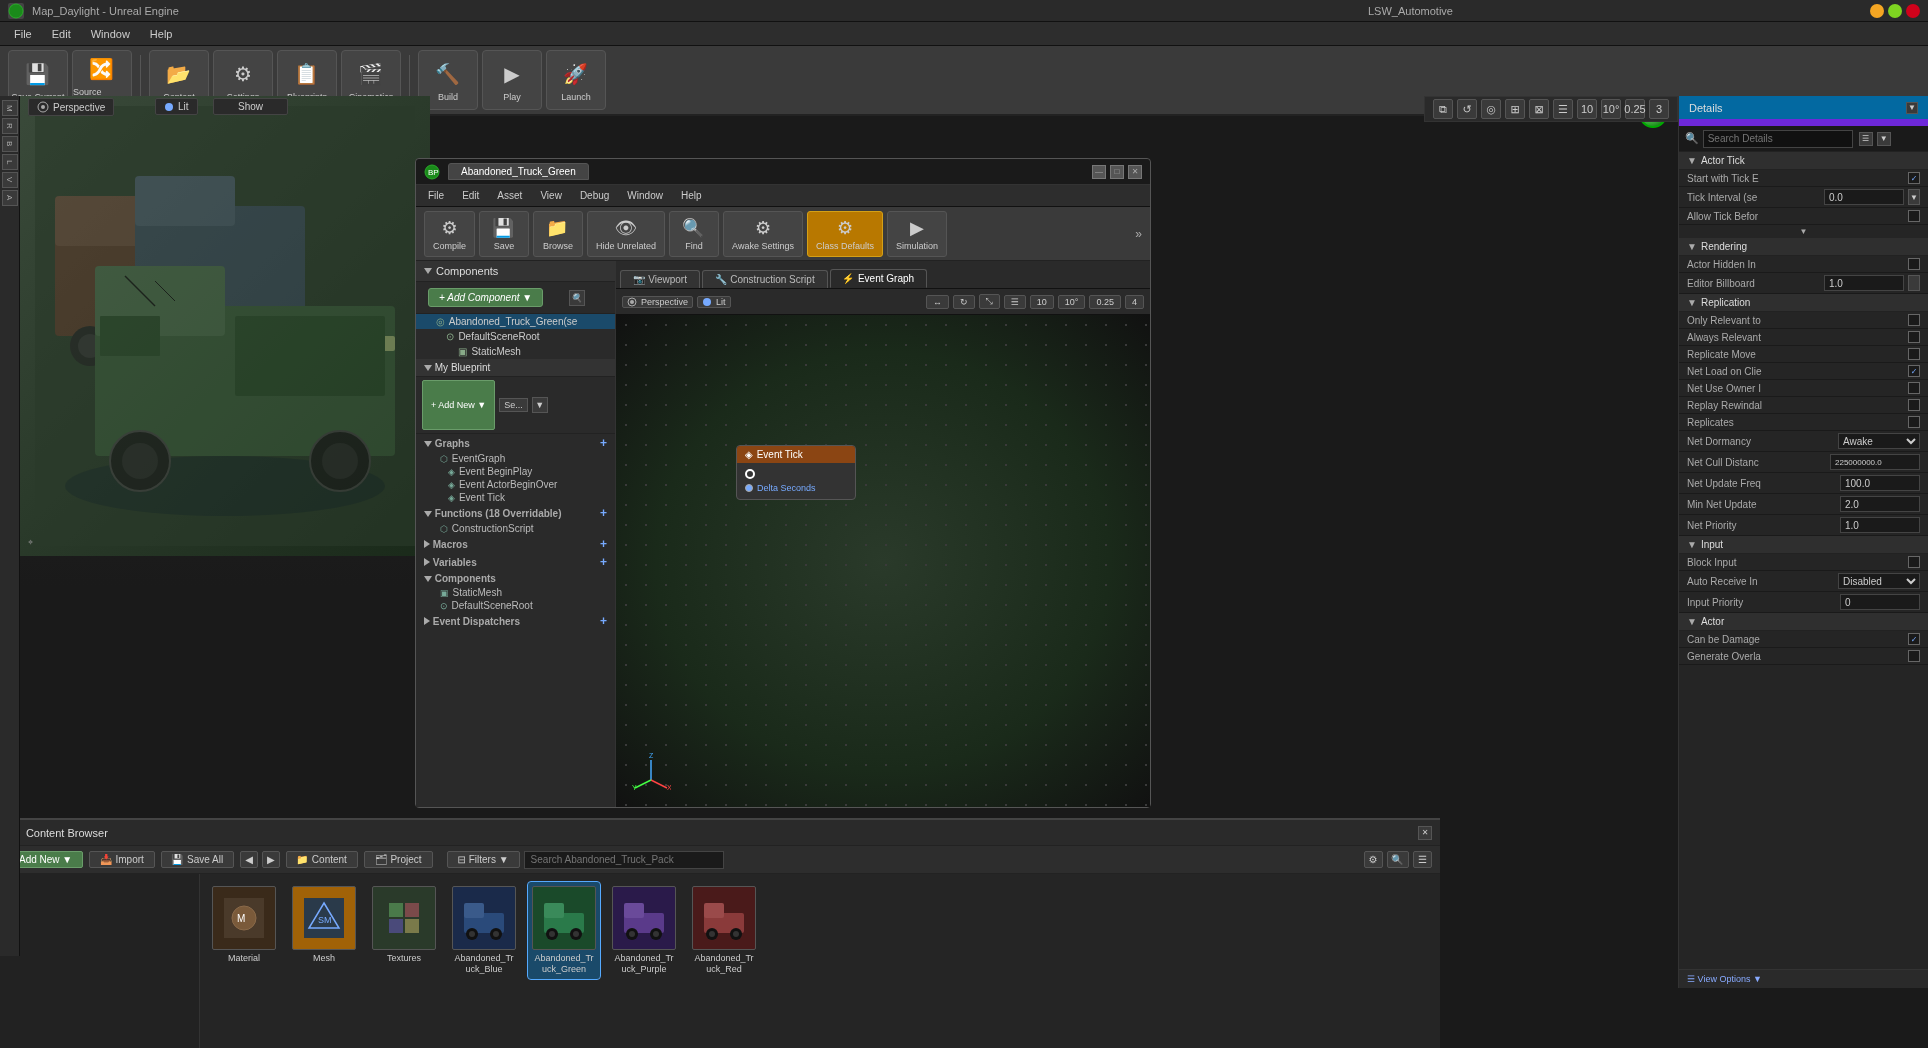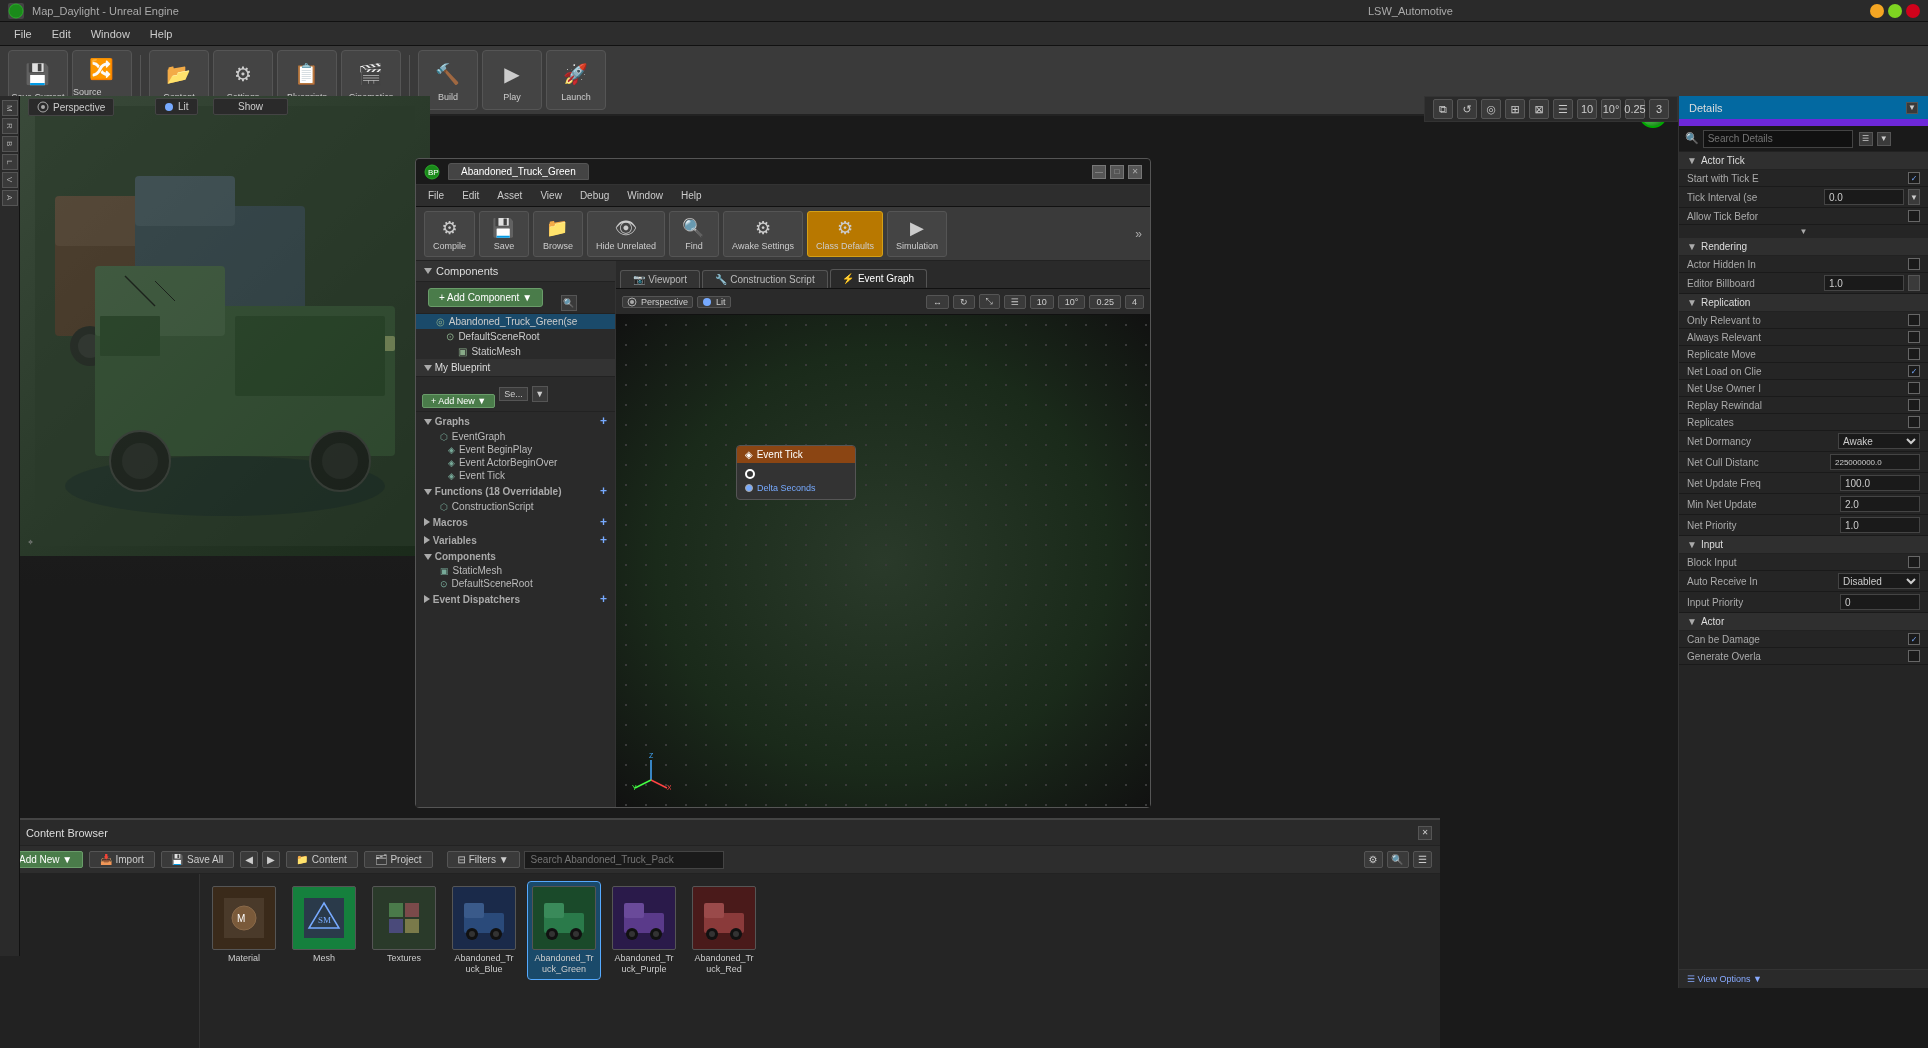--- a/index.html
+++ b/index.html
@@ -267,24 +267,25 @@
       color: #fff;
       padding: 3px 10px;
       border-radius: 3px;
       cursor: pointer;
       font-size: 10px;
       margin: 4px 6px;
       display: inline-block;
     }
     .component-toolbar {
       display: flex;
-      align-items: flex-end;
+      align-items: center;
       padding: 2px 6px;
-      gap: 12px;
+      gap: 20px;
       border-bottom: 1px solid #222;
+      font-style: italic;
     }
     .component-item {
       padding: 2px 8px 2px 20px;
       color: #ccc;
       font-size: 10px;
       cursor: pointer;
       display: flex;
       align-items: center;
       gap: 4px;
     }
@@ -310,25 +311,24 @@
       display: flex;
       align-items: center;
       padding: 3px 6px;
       gap: 4px;
       border-bottom: 1px solid #222;
     }
     .add-btn-sm {
       background: #4a7c4a;
       border: 1px solid #6a9c6a;
       color: #fff;
-      padding: 1px 8px;
+      padding: 19px 8px;
       border-radius: 2px;
       cursor: pointer;
       font-size: 9px;
-      margin-top: 14px;
     }
     .tree-item {
       padding: 1px 8px 1px 16px;
       color: #bbb;
       font-size: 10px;
       cursor: pointer;
       display: flex;
       align-items: center;
       gap: 4px;
     }
@@ -1351,21 +1351,21 @@
           <svg width="40" height="40" viewBox="0 0 40 40">
             <rect width="40" height="40" fill="#4a3a2a"></rect>
             <circle cx="20" cy="20" r="12" fill="#7a5a3a" stroke="#8a6a4a" stroke-width="1"></circle>
             <text x="13" y="24" font-size="10" fill="#fff">M</text>
           </svg>
         </div>
         <span class="cb-label">Material</span>
       </div>
 
       <div class="cb-item">
-        <div class="cb-thumb" style="background:#15803d;font-family:Liberation Serif, serif;">
+        <div class="cb-thumb" style="background:#a16207;">
           <svg width="40" height="40" viewBox="0 0 40 40">
             <rect width="40" height="40" fill="#2a3a4a"></rect>
             <polygon points="20,5 35,30 5,30" fill="none" stroke="#7af" stroke-width="1.5"></polygon>
             <text x="14" y="25" font-size="9" fill="#7af">SM</text>
           </svg>
         </div>
         <span class="cb-label">Mesh</span>
       </div>
 
       <div class="cb-item">

